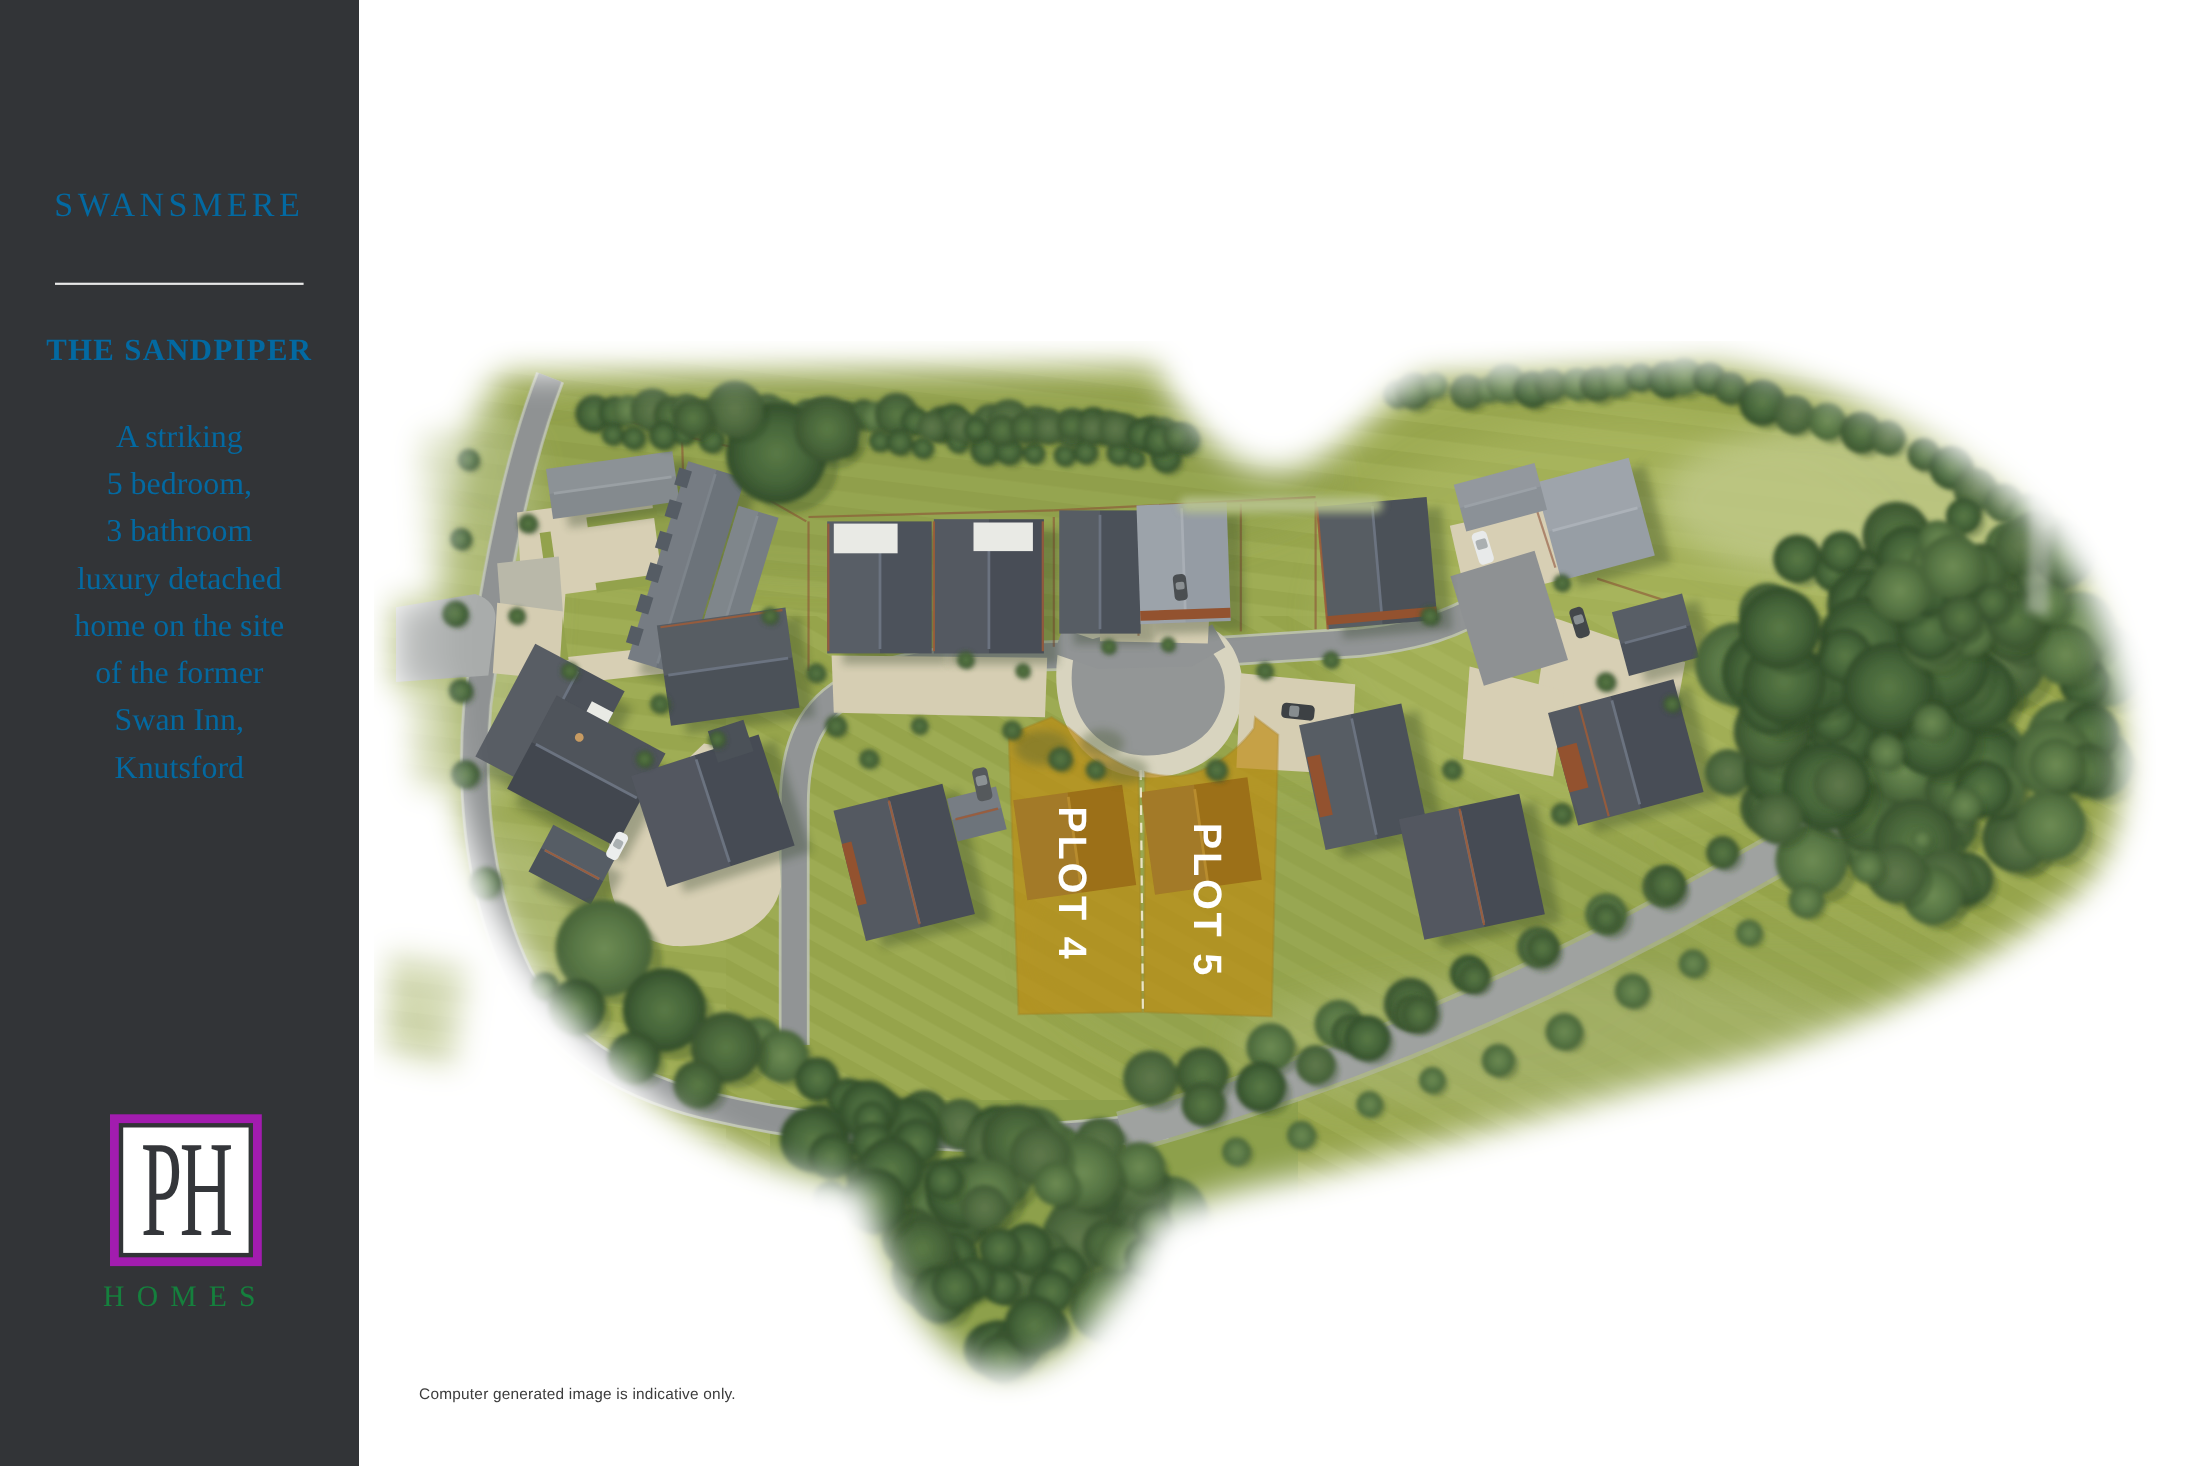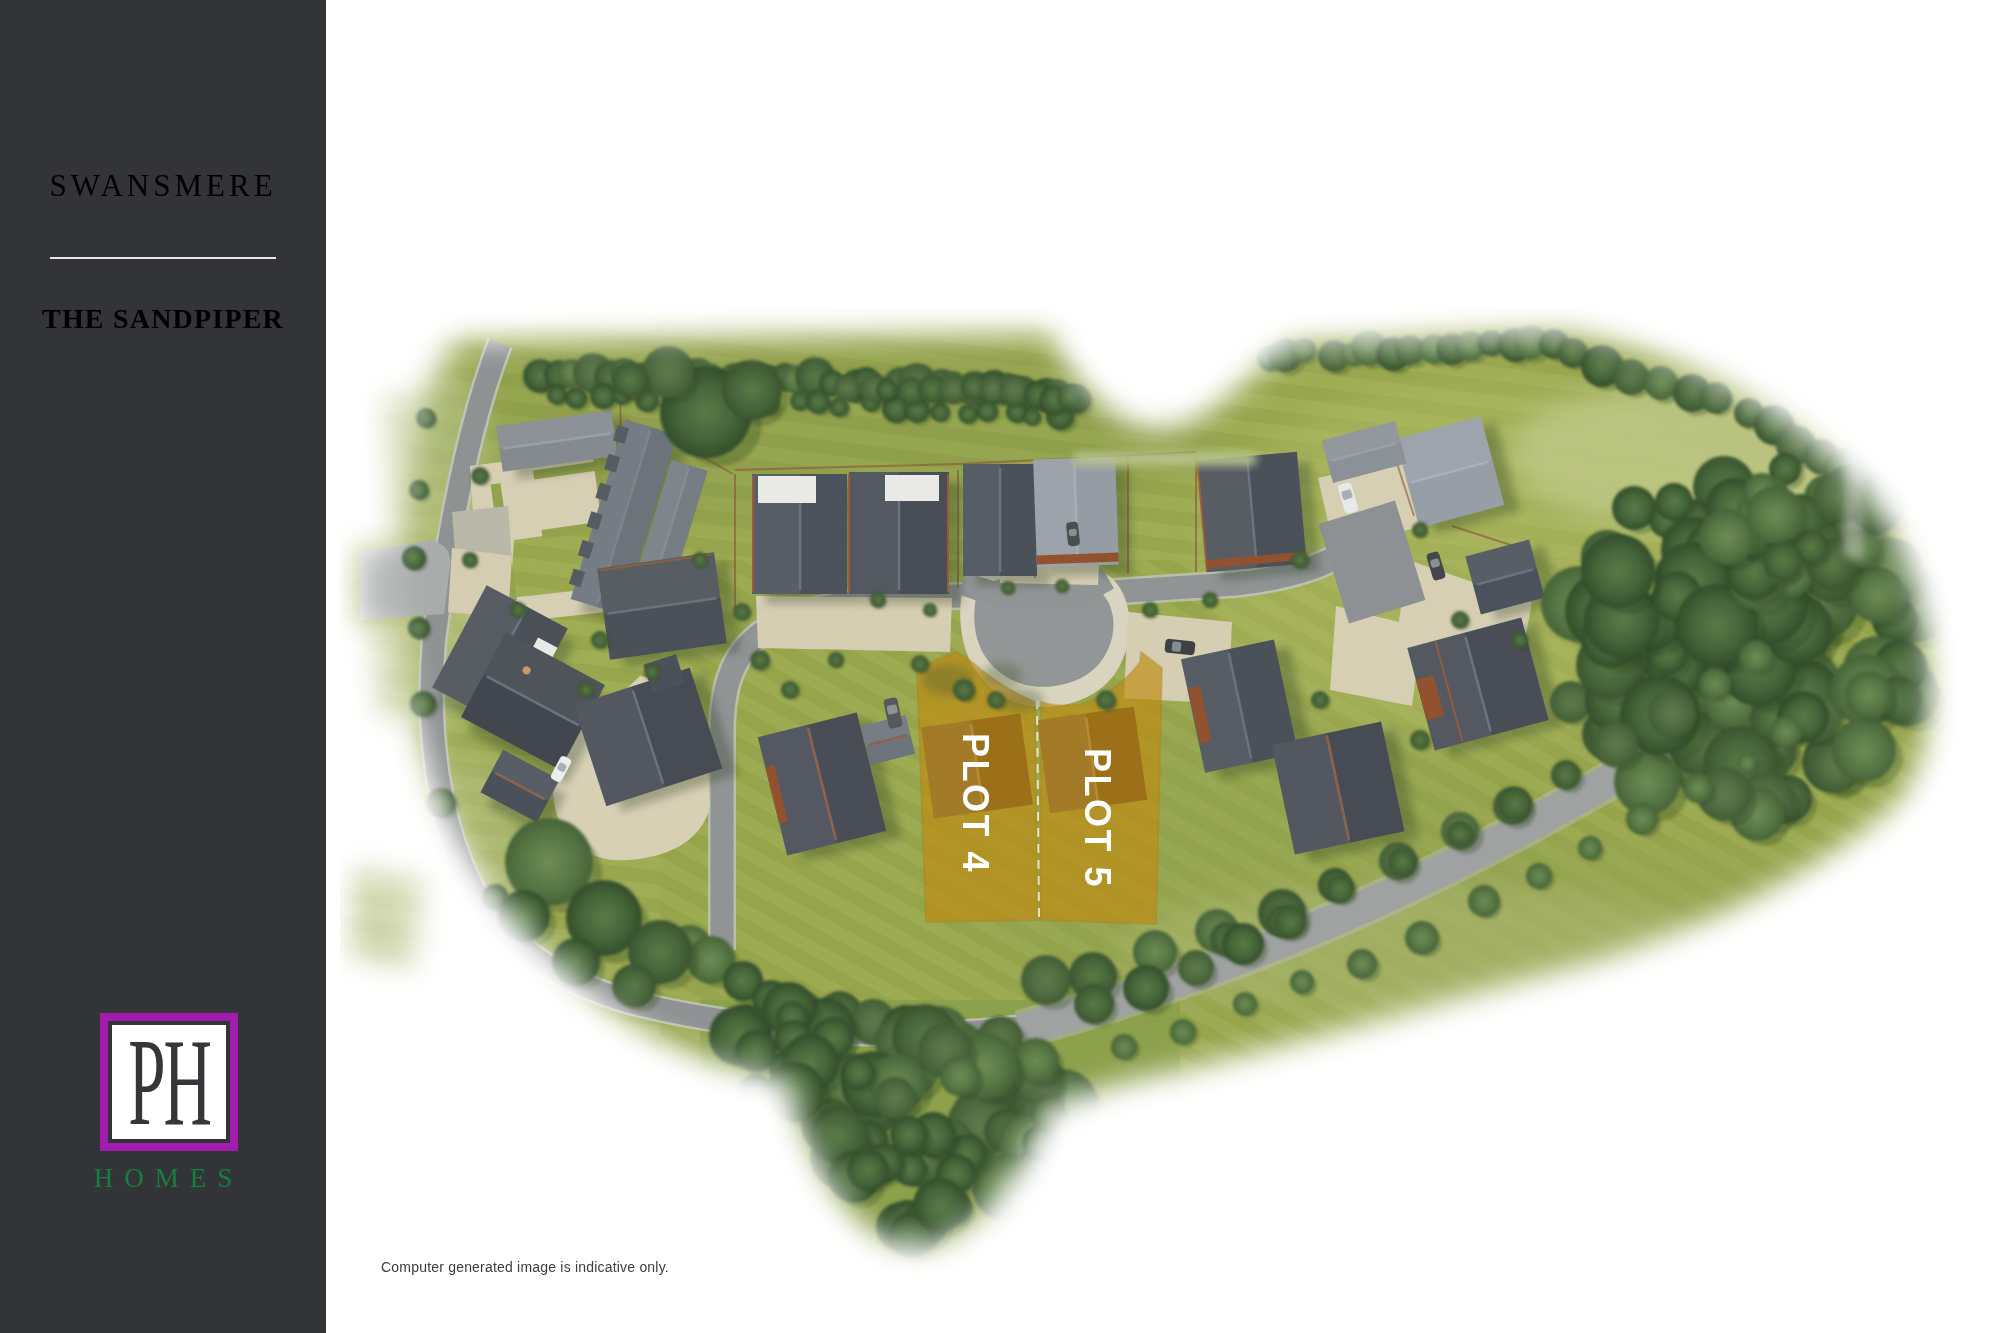--- a/index.html
+++ b/index.html
@@ -1,19 +1,19 @@
 <!DOCTYPE html>
 <html><head>
 <meta charset="utf-8">
 <style>
 html,body { margin:0; padding:0; background:#ffffff; }
 #page { position:relative; width:2000px; height:1333px; overflow:hidden;
         font-family:"Liberation Sans", sans-serif; }
 .sb { position:absolute; left:0; top:0; width:326px; height:1333px; background:#323437; }
-.sb-txt { position:absolute; width:326px; text-align:center; color:#000000;
+.sb-txt { position:absolute; width:326px; text-align:center; color:#0369a1;
           font-family:"Liberation Serif", serif; }
 .brand { top:168px; font-size:31px; letter-spacing:4px; }
 .rule { position:absolute; left:50px; top:257px; width:226px; height:2px; background:#e8e8e8; }
 .title { top:303px; font-size:28px; font-weight:bold; letter-spacing:1.2px; }
 .para { top:376px; font-size:29px; line-height:43px; }
 .logobox { position:absolute; left:100px; top:1013px; width:122px; height:122px;
            border:8px solid #a21caf; }
 .logoin { position:absolute; left:4px; top:4px; right:4px; bottom:4px; background:#ffffff;
           display:flex; align-items:center; justify-content:center; }
 .ph { font-family:"Liberation Serif", serif; color:#34363a; font-size:122px;
@@ -1228,20 +1228,21 @@
 </svg>
 
 <div class="sb"></div>
 
 <div class="sb-txt brand">SWANSMERE</div>
 
 <div class="rule"></div>
 
 <div class="sb-txt title">THE SANDPIPER</div>
 
+<div class="sb-txt para">A striking<br>5 bedroom,<br>3 bathroom<br>luxury detached<br>home on the site<br>of the former<br>Swan Inn,<br>Knutsford</div>
 
 <div class="logobox">
       <div class="logoin">
         <span class="ph">PH</span>
       </div>
     </div>
 
 <div class="sb-txt homes">HOMES</div>
 
 <div class="caption">Computer generated image is indicative only.</div>

